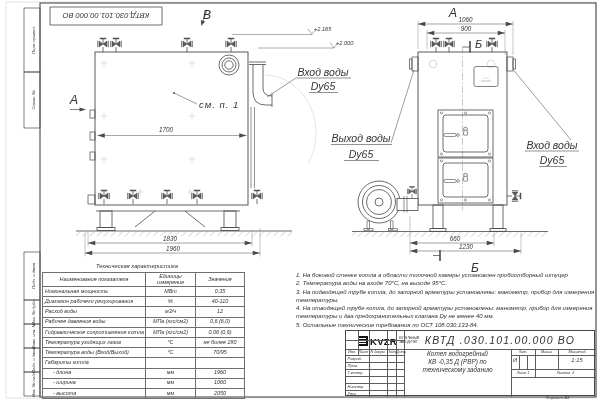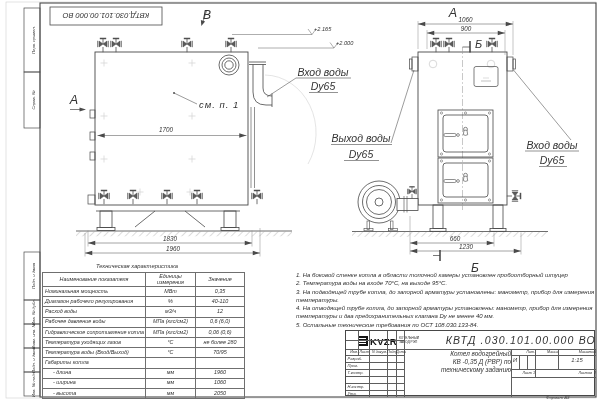--- a/index.html
+++ b/index.html
@@ -18,21 +18,21 @@
   table.spec td.c{text-align:center;white-space:nowrap;}
   table.spec td.n{text-align:left;white-space:nowrap;}
   table.spec td.ind{padding-left:10px;}
   
   .notes{left:296px;top:271px;width:299px;font-size:6px;font-style:italic;line-height:8.3px;color:#2f2f2f;}
   .notes div{margin:0;}
   
   .tb{left:345px;top:330px;width:250px;height:66px;border:1.2px solid #474747;box-sizing:border-box;font-style:italic;}
   .tb .vl{position:absolute;width:0.7px;background:#5d5d5d;}
   .tb .hl{position:absolute;height:0.7px;background:#5d5d5d;}
-  .tb .cell{position:absolute;overflow:visible;white-space:nowrap;color:#333;text-align:right;}
+  .tb .cell{position:absolute;overflow:visible;white-space:nowrap;color:#333;}
   .desig{left:58px;top:0;width:192px;height:18px;line-height:18px;text-align:center;
          font-size:10.5px;letter-spacing:1.2px;color:#2d2d2d;}
   .docname{left:58px;top:19px;width:107px;text-align:center;font-size:6.4px;line-height:8px;color:#333;}
   .small-h{font-size:3.7px;text-align:center;}
   .rowlab{font-size:4px;padding-left:1.5px;}
   .logo-row{left:165px;top:46px;width:85px;height:20px;display:flex;align-items:center;justify-content:center;gap:2px;}
   .logo-box{width:10px;height:10px;background:#141414;display:flex;flex-direction:column;justify-content:space-evenly;padding:1px 1.5px;box-sizing:border-box;}
   .logo-box i{display:block;height:1px;background:#fff;}
   .logo-txt{font-weight:bold;font-style:normal;font-size:9.5px;color:#111;letter-spacing:0.3px;}
   .logo-sub{font-style:normal;font-size:3.2px;line-height:3.6px;color:#222;text-align:left;}

